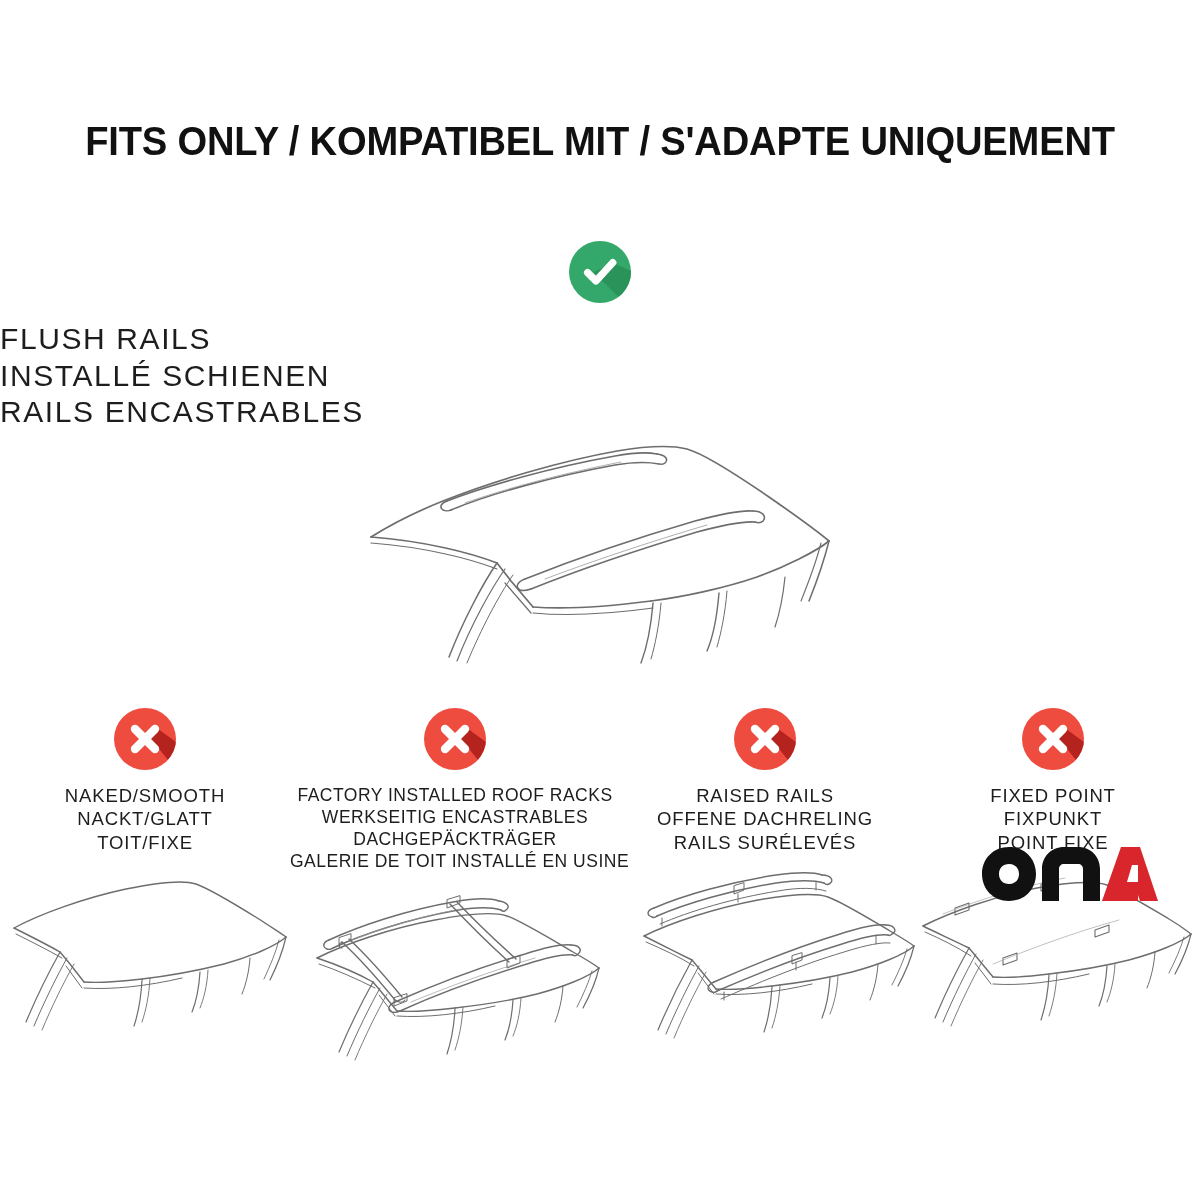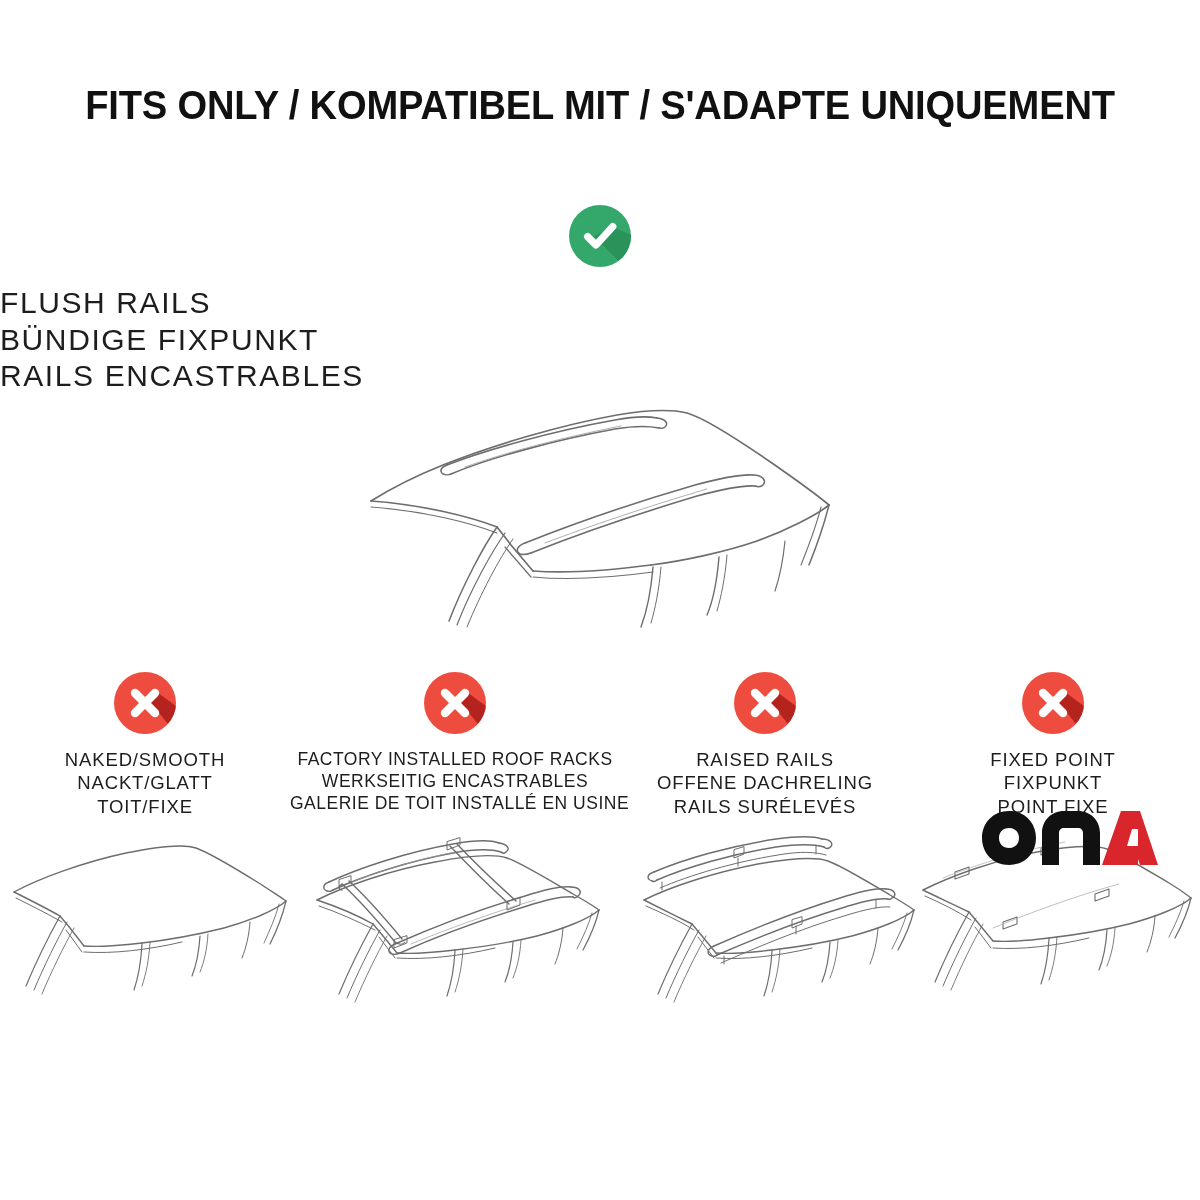--- a/index.html
+++ b/index.html
@@ -4,21 +4,21 @@
 <style>
   html,body{margin:0;padding:0;}
   body{
     width:1200px;height:1200px;
     background:#ffffff;
     font-family:"Liberation Sans", sans-serif;
     color:#1a1a1a;
     overflow:hidden;
     position:relative;
   }
-  #page{position:relative;width:1200px;height:888px;}
+  #page{position:relative;width:1200px;height:888px;margin-top:36px;}
 
   
   .title{
     position:absolute;
     left:0;right:0;top:82px;
     text-align:center;
     font-family:"Liberation Sans Narrow","Liberation Sans", sans-serif;
     font-weight:bold;
     font-size:41px;
     letter-spacing:-0.2px;
@@ -121,21 +121,21 @@
         <circle cx="31" cy="31" r="31" fill="#34a86a"></circle>
         <g clip-path="url(#ccirc)">
           <path d="M24.5 31.2 L62 68 L62 30 L44 22 Z" fill="#2a9159" opacity="0.95"></path>
         </g>
         <path d="M18.6 31.6 L26.9 40.0 L43.8 21.6" fill="none" stroke="#ffffff" stroke-width="7.2" stroke-linecap="round" stroke-linejoin="round"></path>
       </svg>
     </div>
 
     <div class="hero-caption">
       <div>FLUSH RAILS</div>
-      <div>BÜNDIGE FIXPUNKT</div>
+      <div>INSTALLÉ SCHIENEN</div>
       <div>RAILS ENCASTRABLES</div>
     </div>
   </div>
 
   <div class="hero-art">
     <svg width="470" height="240" viewBox="0 0 470 240" aria-hidden="true">
       <g fill="none" stroke="#6d6d6d" stroke-width="1.7" stroke-linecap="round" stroke-linejoin="round">
 
         <path d="M6 106 C22 96 48 82 78 70 C128 50 196 30 252 20 C282 15 306 14 322 18
                  C340 23 372 44 404 66 C430 84 452 100 464 110"></path>
@@ -242,20 +242,21 @@
           </g>
           <g stroke="#ffffff" stroke-width="8.4" stroke-linecap="round">
             <line x1="21" y1="21" x2="41" y2="41"></line>
             <line x1="41" y1="21" x2="21" y2="41"></line>
           </g>
         </svg>
       </div>
       <div class="col-caption">
         <div>FACTORY INSTALLED ROOF RACKS</div>
         <div>WERKSEITIG ENCASTRABLES</div>
+        <div>DACHGEPÄCKTRÄGER</div>
         <div>GALERIE DE TOIT INSTALLÉ EN USINE</div>
       </div>
       <div class="col-art">
         <svg width="320" height="190" viewBox="0 0 320 190" aria-hidden="true">
           <g fill="none" stroke="#6d6d6d" stroke-width="1.4" stroke-linecap="round" stroke-linejoin="round">
 
             <path d="M22 76 C50 62 96 46 140 38 C176 31 200 30 212 34 C226 39 254 56 278 70 C292 78 300 83 304 86"></path>
             <path d="M304 86 C294 95 268 105 242 112 C218 118 186 123 160 126"></path>
             <path d="M160 126 C134 129 114 130 102 129"></path>
             <path d="M102 129 L88 112 L78 100"></path>

